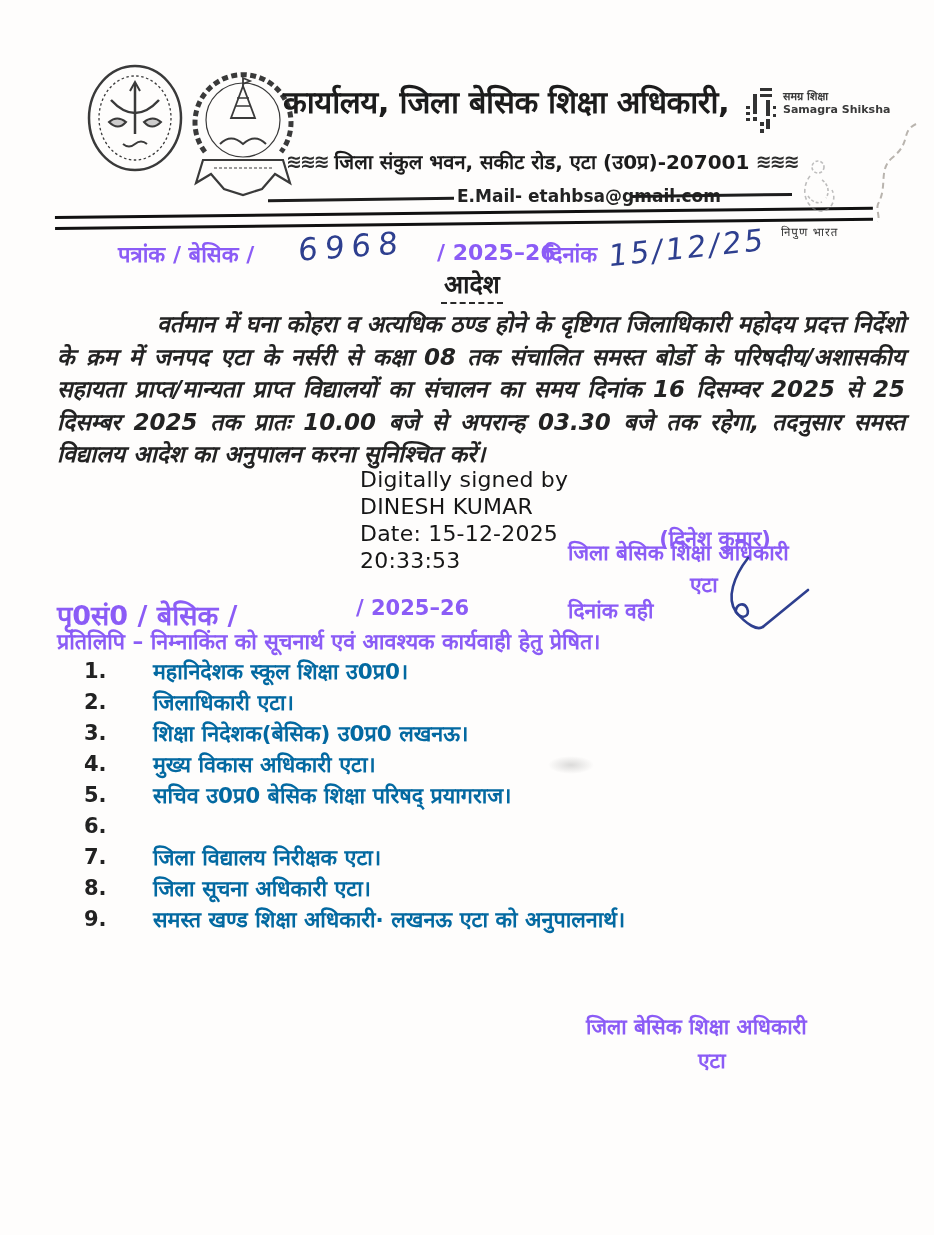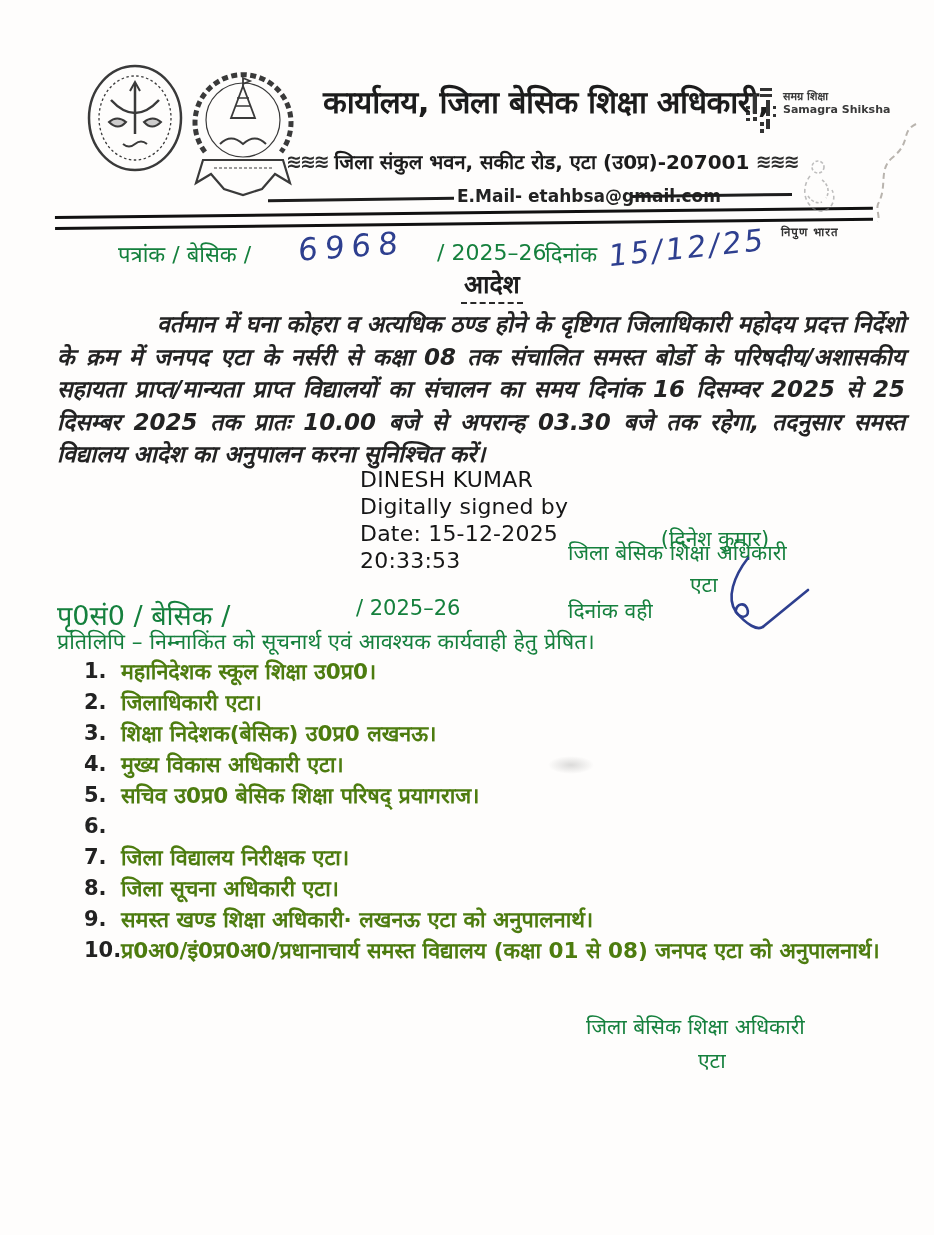--- a/index.html
+++ b/index.html
@@ -4,58 +4,58 @@
 <style>
   html,body{margin:0;padding:0;background:#e8e8e8;}
   .page{
     position:relative;width:934px;height:1235px;margin:0 auto;
     background:#fefdfc;overflow:hidden;
     font-family:"DejaVu Sans","Liberation Sans",sans-serif;
     color:#1f1f1f;
   }
   .abs{position:absolute;}
   .nowrap{white-space:nowrap;}
-  .hindi{font-weight:400;color:#15803d;}
+  .hindi{font-weight:700;color:#8b5cf6;}
   .hindi-bold{font-weight:700;color:#1c1c1c;}
   
-  .org-title{left:283px;top:80px;font-size:31px;letter-spacing:-0.5px;margin-left:40px;}
+  .org-title{left:283px;top:80px;font-size:31px;letter-spacing:-0.5px;}
   .samagra-text{left:783px;top:90px;font-size:11px;line-height:13px;color:#3a3a3a;font-weight:600;}
   .address-line{left:286px;top:148px;font-size:20px;}
   .wave{font-size:19px;letter-spacing:-2px;color:#2c2c2c;font-weight:700;position:relative;top:-1px;}
   .email-row-text{left:457px;top:186px;font-size:17px;font-weight:700;color:#222;}
   .rule{position:absolute;background:#1d1d1d;height:3px;}
   .double-rule{left:55px;top:216px;width:818px;height:8px;border-top:3px solid #111;
     border-bottom:3px solid #111;transform:rotate(-0.65deg);transform-origin:left center;}
-  .nipun-label{left:781px;top:224px;font-size:11.5px;font-weight:700;color:#333;letter-spacing:1px;}
+  .nipun-label{left:781px;top:224px;font-size:11.5px;font-weight:400;color:#333;letter-spacing:1px;}
   
   .ref-prefix{left:118px;top:238px;font-size:22px;}
   .hand{color:#2e3f8f;font-family:"DejaVu Sans","Liberation Sans",sans-serif;}
   .ref-number{left:298px;top:228px;font-size:31px;letter-spacing:7px;transform:rotate(-4deg) skewX(-6deg);font-weight:500;}
   .ref-year{left:437px;top:240px;font-size:22px;}
   .ref-datelabel{left:545px;top:238px;font-size:22px;}
   .ref-date{left:608px;top:230px;font-size:30px;letter-spacing:3px;transform:rotate(-6deg) skewX(-10deg);font-weight:500;}
-  .order-heading{left:441px;top:266px;font-size:25px;border-bottom:2.5px dashed #2a2a2a;padding:0 3px 2px 3px;margin-left:20px;}
+  .order-heading{left:441px;top:266px;font-size:25px;border-bottom:2.5px dashed #2a2a2a;padding:0 3px 2px 3px;}
   
   .body-par{left:57px;top:308px;width:848px;font-size:23px;line-height:32.5px;
     text-align:justify;text-indent:100px;font-weight:600;color:#232323;font-style:italic;}
   
   .dsig{left:360px;top:466px;font-size:22px;line-height:27px;font-weight:500;color:#161616;letter-spacing:0.2px;}
   .sig-name{left:585px;top:508px;width:260px;text-align:center;font-size:21px;margin-top:16px;}
   .sig-desig{left:568px;top:538px;font-size:21px;}
   .sig-place{left:690px;top:570px;font-size:21px;}
   
   .end-prefix{left:57px;top:596px;font-size:27px;}
   .end-year{left:356px;top:596px;font-size:21px;}
   .end-date{left:552px;top:596px;font-size:21px;margin-left:16px;}
   .copy-note{left:57px;top:626px;font-size:21.5px;}
   
   .recipients{left:84px;top:656px;width:824px;}
   .rec-row{display:flex;align-items:flex-start;}
   .rec-no{width:37px;flex:0 0 37px;font-size:21px;line-height:31px;font-weight:600;color:#222;}
-  .rec-text{font-size:21.5px;line-height:31px;font-weight:600;color:#4d7c0f;}
+  .rec-text{font-size:21.5px;line-height:31px;font-weight:600;color:#0369a1;margin-left:32px;}
   .rec-text.wide{width:787px;text-align:justify;}
   
   .foot-desig{left:586px;top:1012px;font-size:21px;}
   .foot-place{left:698px;top:1046px;font-size:21px;}
   .smudge{left:548px;top:756px;width:46px;height:18px;border-radius:50%;
     background:radial-gradient(closest-side,rgba(60,60,60,0.18),rgba(60,60,60,0));}
   svg{display:block;}
 </style>
 </head>
 <body>
@@ -144,22 +144,22 @@
   <div class="abs hand nowrap ref-number">6968</div>
   <div class="abs hindi nowrap ref-year">/ 2025–26</div>
   <div class="abs hindi nowrap ref-datelabel">दिनांक</div>
   <div class="abs hand nowrap ref-date">15/12/25</div>
 
   <div class="abs hindi-bold nowrap order-heading">आदेश</div>
 
   <div class="abs body-par">वर्तमान में घना कोहरा व अत्यधिक ठण्ड होने के दृष्टिगत जिलाधिकारी महोदय प्रदत्त निर्देशो के क्रम में जनपद एटा के नर्सरी से कक्षा 08 तक संचालित समस्त बोर्डो के परिषदीय/अशासकीय सहायता प्राप्त/मान्यता प्राप्त विद्यालयों का संचालन का समय दिनांक 16 दिसम्वर 2025 से 25 दिसम्बर 2025 तक प्रातः 10.00 बजे से अपरान्ह 03.30 बजे तक रहेगा, तदनुसार समस्त विद्यालय आदेश का अनुपालन करना सुनिश्चित करें।</div>
 
   <div class="abs dsig">
+    <div>Digitally signed by</div>
     <div>DINESH KUMAR</div>
-    <div>Digitally signed by</div>
     <div>Date: 15-12-2025</div>
     <div>20:33:53</div>
   </div>
 
   <div class="abs hindi nowrap sig-name">(दिनेश कुमार)</div>
   <div class="abs hindi nowrap sig-desig">जिला बेसिक शिक्षा अधिकारी</div>
   <div class="abs hindi nowrap sig-place">एटा</div>
 
   <div class="abs" style="left:716px;top:556px;">
     <svg width="110" height="82" viewBox="0 0 110 82" fill="none" stroke="#2e3f8f" stroke-width="2.6" stroke-linecap="round">
@@ -203,24 +203,20 @@
       <span class="rec-text">जिला विद्यालय निरीक्षक एटा।</span>
     </div>
     <div class="rec-row">
       <span class="rec-no">8.</span>
       <span class="rec-text">जिला सूचना अधिकारी एटा।</span>
     </div>
     <div class="rec-row">
       <span class="rec-no">9.</span>
       <span class="rec-text">समस्त खण्ड शिक्षा अधिकारी· लखनऊ एटा को अनुपालनार्थ।</span>
     </div>
-    <div class="rec-row">
-      <span class="rec-no">10.</span>
-      <span class="rec-text wide">प्र0अ0/इं0प्र0अ0/प्रधानाचार्य समस्त विद्यालय (कक्षा 01 से 08) जनपद एटा को अनुपालनार्थ।</span>
-    </div>
   </div>
 
   <div class="abs smudge"></div>
 
   <div class="abs hindi nowrap foot-desig">जिला बेसिक शिक्षा अधिकारी</div>
   <div class="abs hindi nowrap foot-place">एटा</div>
 
 </div>
 
 </body></html>

